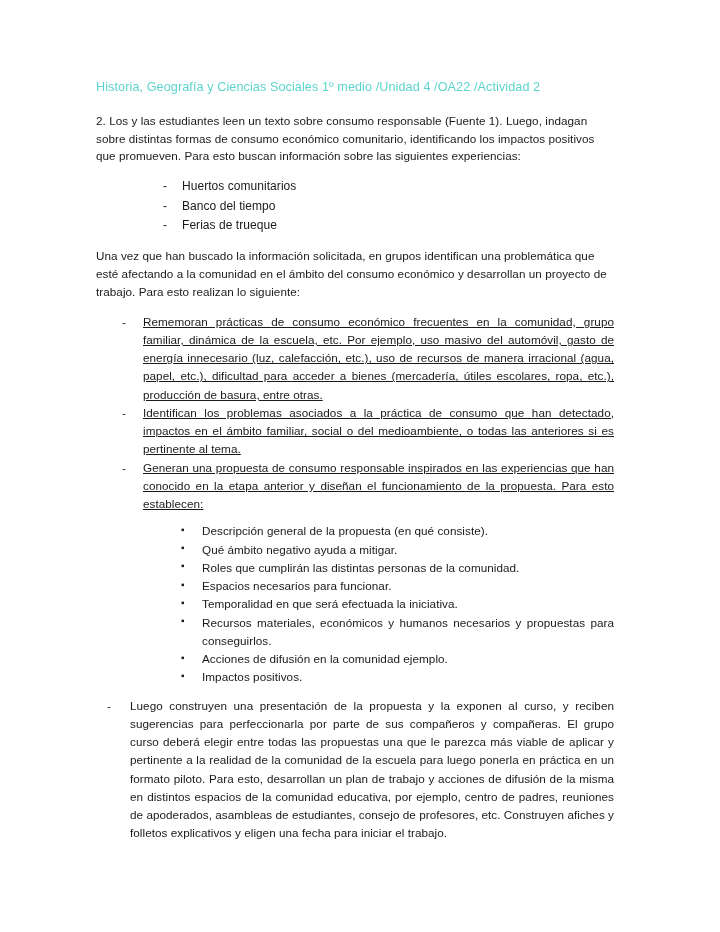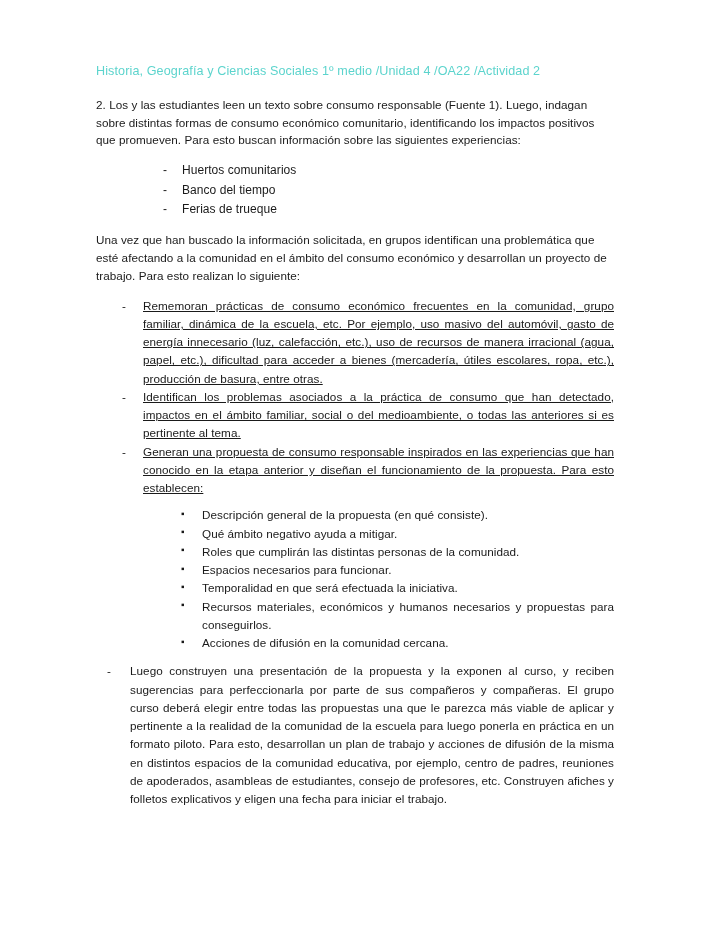--- a/index.html
+++ b/index.html
@@ -13,21 +13,21 @@
     height: 932px;
     font-family: "Liberation Sans", sans-serif;
     color: #1a1a1a;
     -webkit-font-smoothing: antialiased;
   }
   .page {
     position: relative;
     width: 720px;
     height: 840px;
     box-sizing: border-box;
-    padding: 64px 106px 0 96px;
+    padding: 80px 106px 0 96px;
     background: #ffffff;
   }
 
   .doc-header {
     font-size: 12.6px;
     line-height: 1.25;
     color: #5cd4cd;
     letter-spacing: 0.1px;
     margin: 0 0 16px 0;
     white-space: nowrap;
@@ -157,20 +157,21 @@
     <li>Generan una propuesta de consumo responsable inspirados en las experiencias que han conocido en la etapa anterior y diseñan el funcionamiento de la propuesta. Para esto establecen:</li>
   </ul>
 
   <ul class="square-list">
     <li>Descripción general de la propuesta (en qué consiste).</li>
     <li>Qué ámbito negativo ayuda a mitigar.</li>
     <li>Roles que cumplirán las distintas personas de la comunidad.</li>
     <li>Espacios necesarios para funcionar.</li>
     <li>Temporalidad en que será efectuada la iniciativa.</li>
     <li>Recursos materiales, económicos y humanos necesarios y propuestas para conseguirlos.</li>
-    <li>Acciones de difusión en la comunidad cercana.</li>
+    <li>Acciones de difusión en la comunidad ejemplo.</li>
+    <li>Impactos positivos.</li>
   </ul>
 
   <ul class="dash-list-final">
     <li>Luego construyen una presentación de la propuesta y la exponen al curso, y reciben sugerencias para perfeccionarla por parte de sus compañeros y compañeras. El grupo curso deberá elegir entre todas las propuestas una que le parezca más viable de aplicar y pertinente a la realidad de la comunidad de la escuela para luego ponerla en práctica en un formato piloto. Para esto, desarrollan un plan de trabajo y acciones de difusión de la misma en distintos espacios de la comunidad educativa, por ejemplo, centro de padres, reuniones de apoderados, asambleas de estudiantes, consejo de profesores, etc. Construyen afiches y folletos explicativos y eligen una fecha para iniciar el trabajo.</li>
   </ul>
 
 </div>
 
 </body></html>

